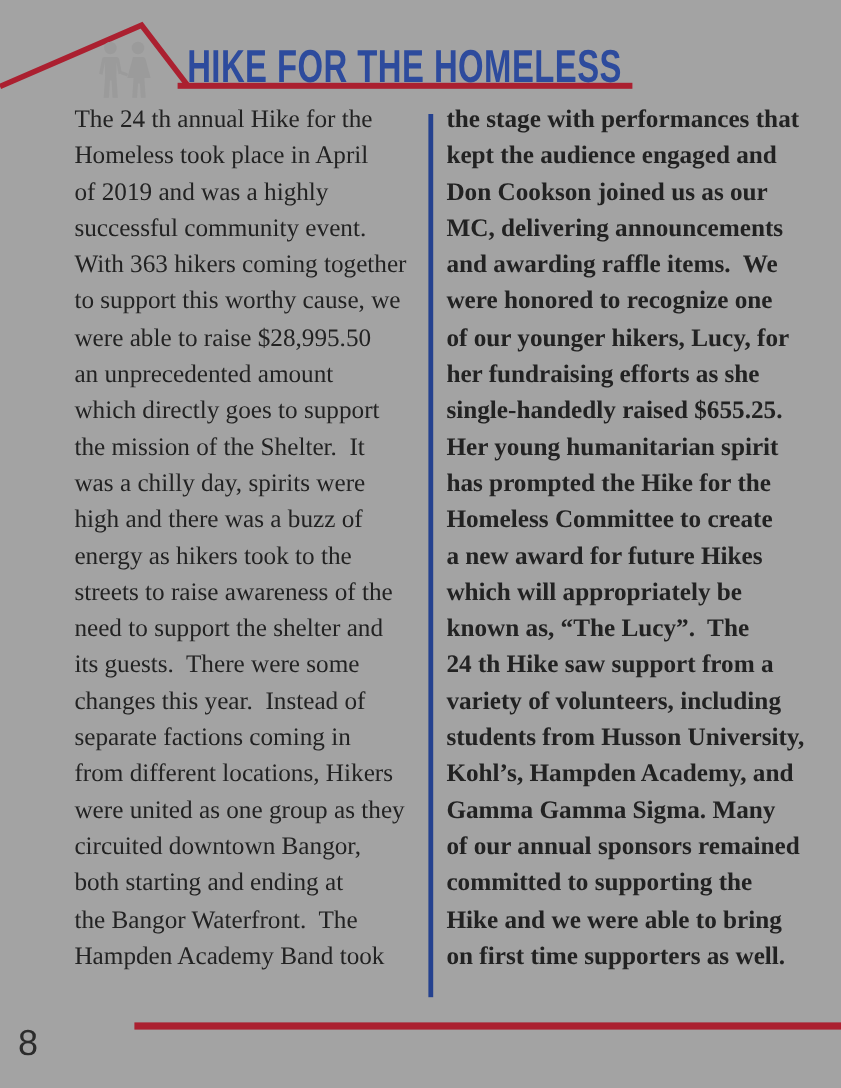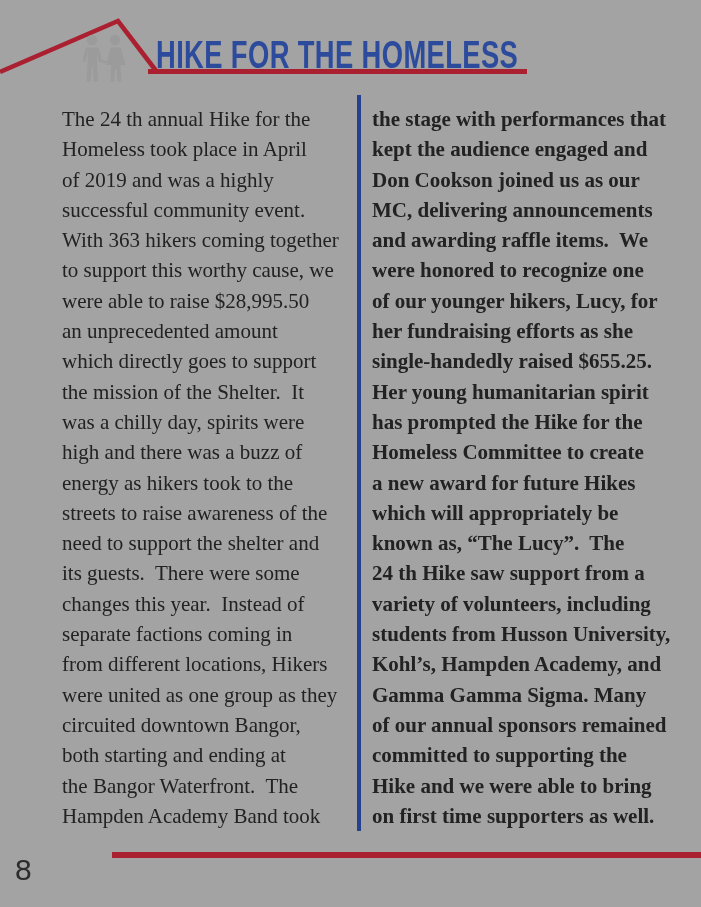--- a/index.html
+++ b/index.html
@@ -31,21 +31,21 @@
     width:379px;height:5px;
     background:#ab2030;
   }
   .red-edge-mark{
     position:absolute;right:0;top:69px;
     width:5px;height:6px;
     background:#ab2030;
   }
   
   .column{
-    position:absolute;top:104px;
+    position:absolute;top:84px;
     font-size:21px;
     line-height:30.3px;
     color:#222222;
     white-space:pre-wrap;
   }
   .column.left{left:62px;width:296px;}
   .column.right{left:372px;width:312px;font-weight:bold;}
   .column-divider{
     position:absolute;left:357px;top:95px;
     width:4px;height:736px;

